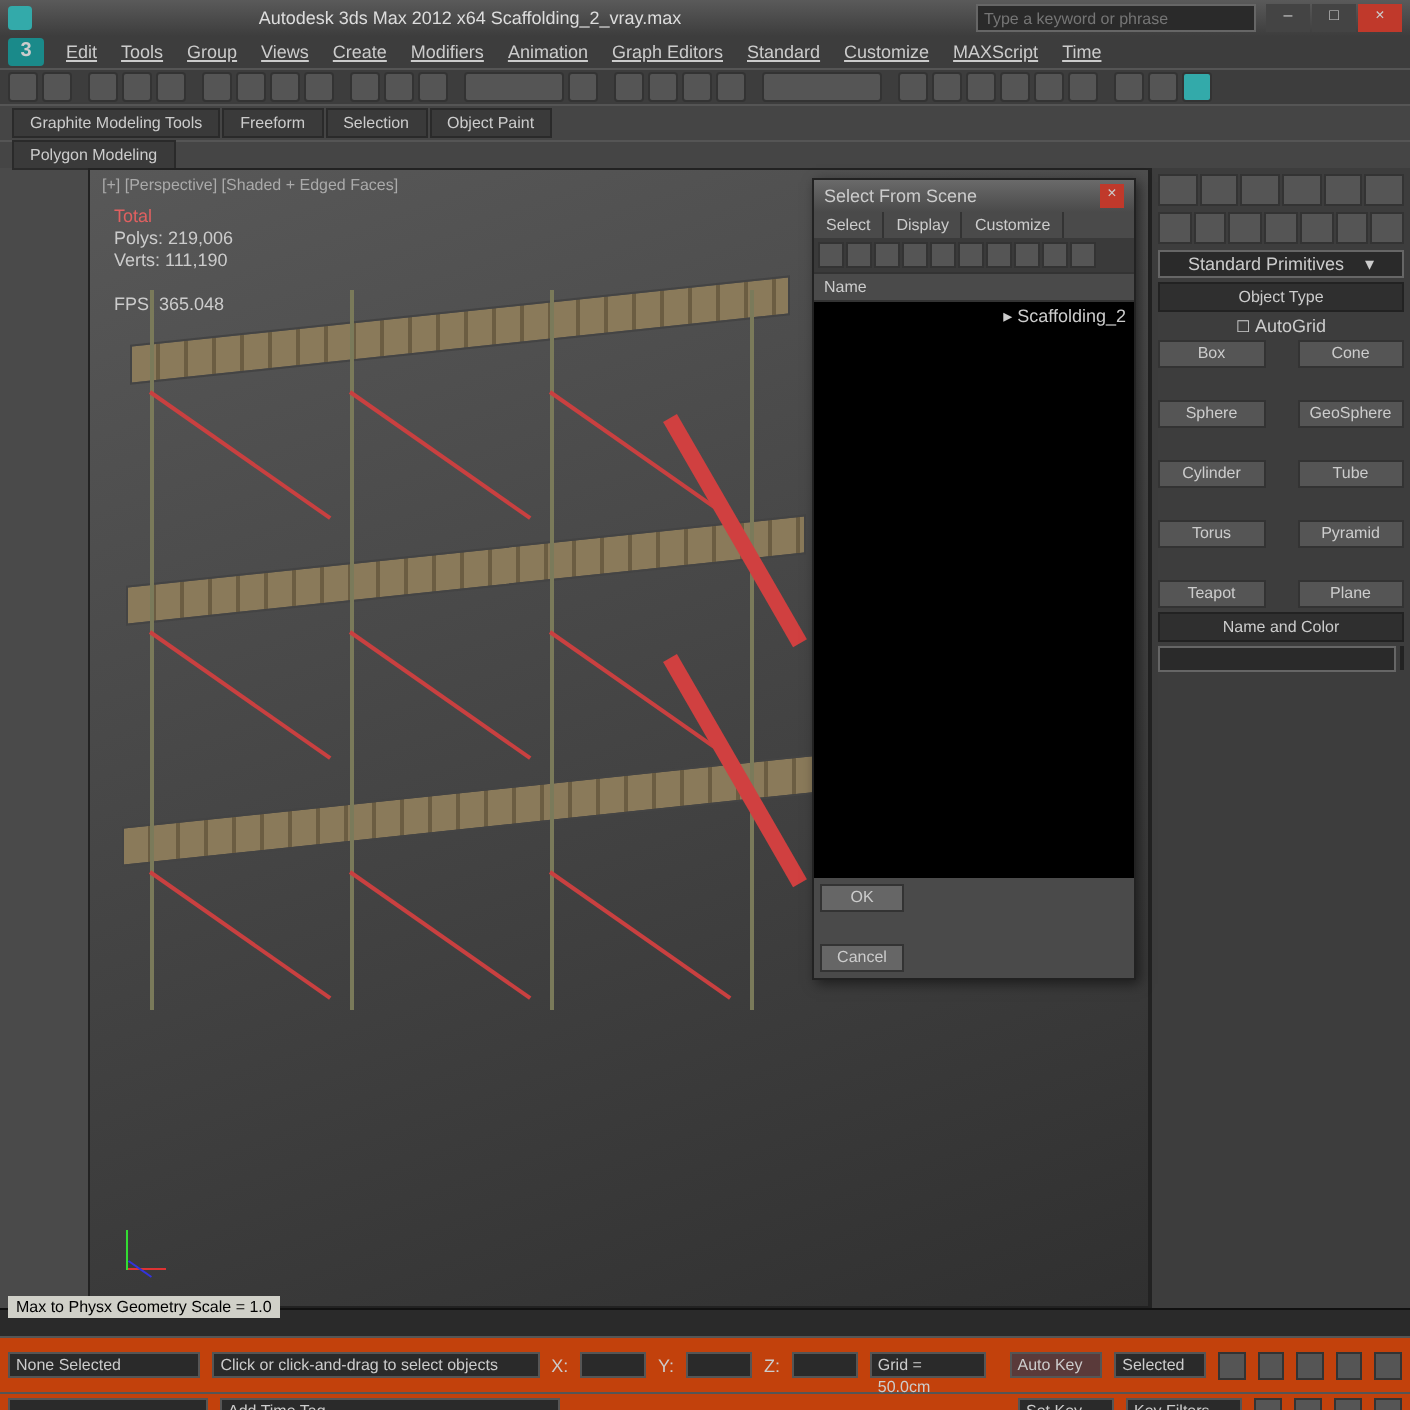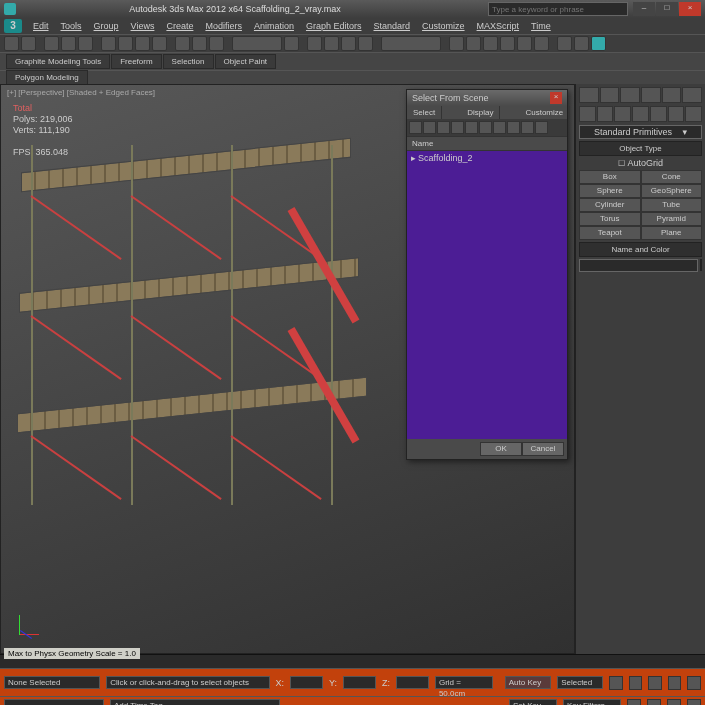--- a/index.html
+++ b/index.html
@@ -21,59 +21,59 @@
 
 .toolbar { background: #3d3d3d; height: 18px; display: flex; align-items: center; padding: 0 4px; gap: 2px; border-top: 1px solid #555; }
 .tbtn { width: 15px; height: 15px; background: #555; border: 1px solid #333; border-radius: 2px; } .tbtn.col-c { background: #3aa; }
 .tsep { width: 4px; }
 
 
 .ribbon { background: #454545; height: 18px; display: flex; align-items: center; padding: 0 6px; gap: 1px; border-top: 1px solid #555; }
 .rtab { background: #3a3a3a; padding: 2px 8px; font-size: 8px; border: 1px solid #2a2a2a; }
 
 
-.main { position: relative; height: 570px; display: flex; }
+.main { position: relative; height: 570px; display: flex; margin-left: 44px; }
 .viewport { flex: 1; background: linear-gradient(160deg,#585858 0%,#303030 100%); position: relative; border: 1px solid #222; }
 .vp-label { position: absolute; top: 3px; left: 6px; font-size: 8px; color: #aaa; }
 
 
 .scaffold { position: absolute; top: 40px; left: 10px; width: 390px; height: 400px; }
 .plank { position: absolute; height: 20px; background: repeating-linear-gradient(90deg,#8a7a5a 0,#8a7a5a 12px,#6b5d42 12px,#6b5d42 14px); border: 1px solid #444; transform: skewY(-6deg); }
 .brace { position: absolute; height: 2px; background: #c94040; transform-origin: left center; }
 .pole { position: absolute; width: 2px; background: #7a7a5a; }
 
 
 .stats { position: absolute; top: 18px; left: 12px; font-size: 8px; color: #e0d060; line-height: 11px; }
 .axis { position: absolute; bottom: 10px; left: 10px; width: 30px; height: 30px; }
 .axis .x { position: absolute; width: 20px; height: 1px; background: #d33; bottom: 8px; left: 8px; }
 .axis .y { position: absolute; width: 1px; height: 20px; background: #3d3; bottom: 8px; left: 8px; }
 .axis .z { position: absolute; width: 14px; height: 1px; background: #33d; bottom: 8px; left: 8px; transform: rotate(35deg); }
 
 
 .dialog { position: absolute; top: 4px; right: 6px; width: 162px; background: #5a5a5a; border: 1px solid #222; box-shadow: 2px 2px 6px rgba(0,0,0,.5); }
 .dialog .dlg-title { background: linear-gradient(#6a6a6a,#4a4a4a); padding: 2px 5px; font-size: 9px; display: flex; justify-content: space-between; align-items: center; }
 .dialog .dlg-close { width: 12px; height: 12px; background: #c0392b; text-align: center; line-height: 10px; font-size: 8px; }
-.dialog .dlg-tabs { display: flex; background: #4a4a4a; gap: 19px; }
+.dialog .dlg-tabs { display: flex; background: #4a4a4a; }
 .dialog .dlg-tab { padding: 2px 6px; font-size: 8px; border-right: 1px solid #333; }
 .dialog .dlg-tool { display: flex; background: #3a3a3a; padding: 2px; gap: 1px; }
 .dialog .dbtn { width: 13px; height: 13px; background: #555; border: 1px solid #333; }
 .dialog .find { flex: 1; background: #2a2a2a; border: 1px solid #666; height: 13px; font-size: 8px; padding: 0 2px; }
 .dialog .list-head { background: #4a4a4a; padding: 2px 5px; font-size: 8px; border-top: 1px solid #333; border-bottom: 1px solid #333; }
-.dialog .list { background: #4c1d95; height: 288px; padding: 2px 4px; font-size: 8px; }
+.dialog .list { background: #000000; height: 288px; padding: 2px 4px; font-size: 8px; text-align: right; }
 .dialog .list-item::before { content: "▸ "; }
-.dialog .dlg-foot { display: flex; justify-content: flex-end; gap: 0; padding: 3px; background: #4a4a4a; }
+.dialog .dlg-foot { display: flex; justify-content: flex-end; gap: 16px; padding: 3px; background: #4a4a4a; flex-direction: column; }
 .dialog .dlg-btn { width: 42px; height: 14px; background: #666; border: 1px solid #333; font-size: 8px; text-align: center; line-height: 12px; }
 
 
 .cmdpanel { width: 130px; background: #3d3d3d; border-left: 1px solid #222; padding: 3px; }
 .cmdpanel .cmd-tabs { display: flex; gap: 1px; margin-bottom: 3px; }
 .cmdpanel .cmd-tab { flex: 1; height: 16px; background: #555; border: 1px solid #333; }
 .cmdpanel .rollout-head { background: #2f2f2f; padding: 2px 4px; font-size: 8px; text-align: center; border: 1px solid #222; margin-top: 2px; }
 .cmdpanel .drop { background: #2a2a2a; border: 1px solid #666; height: 14px; font-size: 8px; padding: 0 14px; line-height: 12px; margin: 2px 0; display: flex; justify-content: space-between; }
-.cmdpanel .grid2 { display: grid; grid-template-columns: 1fr 1fr; gap: 0; }
+.cmdpanel .grid2 { display: grid; grid-template-columns: 1fr 1fr; gap: 16px; }
 .cmdpanel .pbtn { background: #555; border: 1px solid #333; height: 14px; font-size: 8px; text-align: center; line-height: 12px; }
 .cmdpanel .swatch { width: 30px; height: 12px; background: #2a6aa8; border: 1px solid #222; margin: 2px auto; }
 
 
 .timeline { height: 14px; background: #2a2a2a; border-top: 1px solid #111; display: flex; align-items: center; font-size: 7px; color: #888; padding: 0 4px; }
 .statusbar { height: 28px; background: #c2410c; border-top: 1px solid #555; display: flex; align-items: center; padding: 0 4px; gap: 6px; }
 .statusbar .sfield { background: #2a2a2a; border: 1px solid #555; height: 13px; padding: 0 3px; font-size: 8px; line-height: 11px; }
 .statusbar .sbtn { width: 14px; height: 14px; background: #555; border: 1px solid #333; }
 .physcale { position: absolute; bottom: 46px; left: 4px; background: #d0d0c8; color: #000; padding: 1px 4px; font-size: 8px; }
 </style>

